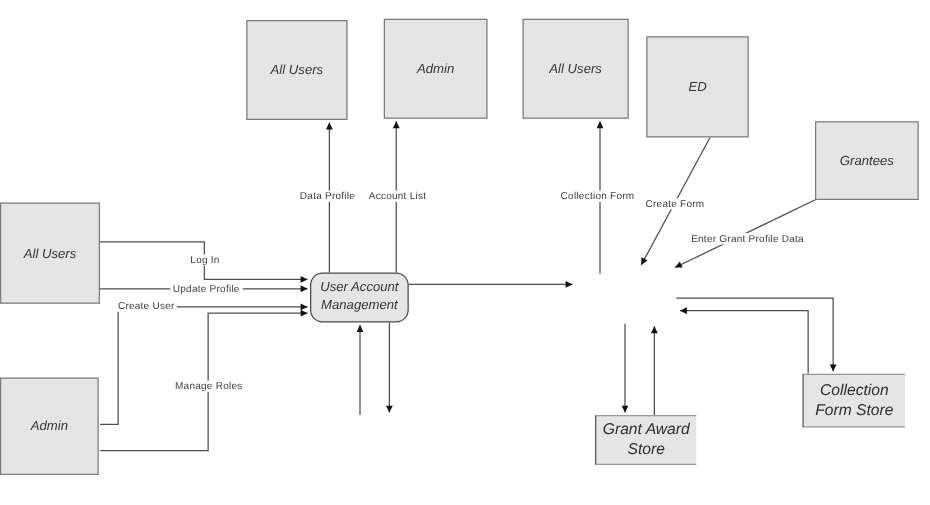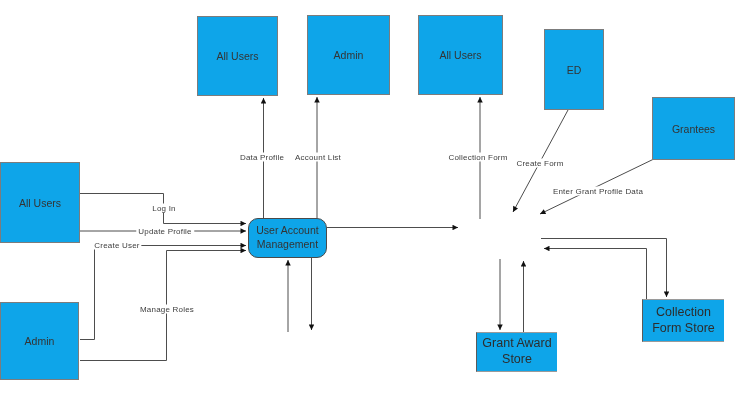--- a/index.html
+++ b/index.html
@@ -6,24 +6,25 @@
   .canvas{
     position:relative;
     width:744px;height:404px;
     background:#ffffff;
     font-family:"Liberation Sans","DejaVu Sans",sans-serif;
     overflow:hidden;
   }
   .wires{position:absolute;left:0;top:0;pointer-events:none;}
   .node{
     position:absolute;
-    background:#0ea5e9;
+    background:#e5e5e5;
     display:flex;align-items:center;justify-content:center;
     text-align:center;color:#343434;
     box-sizing:border-box;
+    font-style:italic;
   }
   .entity{
     border:1px solid #7c7c7c;
     font-size:10.5px;
   }
   .process{
     border:1.3px solid #4a4a4a;
     border-radius:10px;
     font-size:10.5px;line-height:1.3;
   }
@@ -92,21 +93,21 @@
 
   <div class="node entity" style="left:197px;top:16px;width:81px;height:80px">
     <span>All Users</span>
   </div>
   <div class="node entity" style="left:307px;top:15px;width:83px;height:80px">
     <span>Admin</span>
   </div>
   <div class="node entity" style="left:418px;top:15px;width:85px;height:80px">
     <span>All Users</span>
   </div>
-  <div class="node entity" style="left:544px;top:29px;width:60px;height:81px">
+  <div class="node entity" style="left:517px;top:29px;width:82px;height:81px">
     <span>ED</span>
   </div>
   <div class="node entity" style="left:652px;top:97px;width:83px;height:63px">
     <span>Grantees</span>
   </div>
   <div class="node entity" style="left:0px;top:162px;width:80px;height:81px">
     <span>All Users</span>
   </div>
   <div class="node entity" style="left:0px;top:302px;width:79px;height:78px">
     <span>Admin</span>

